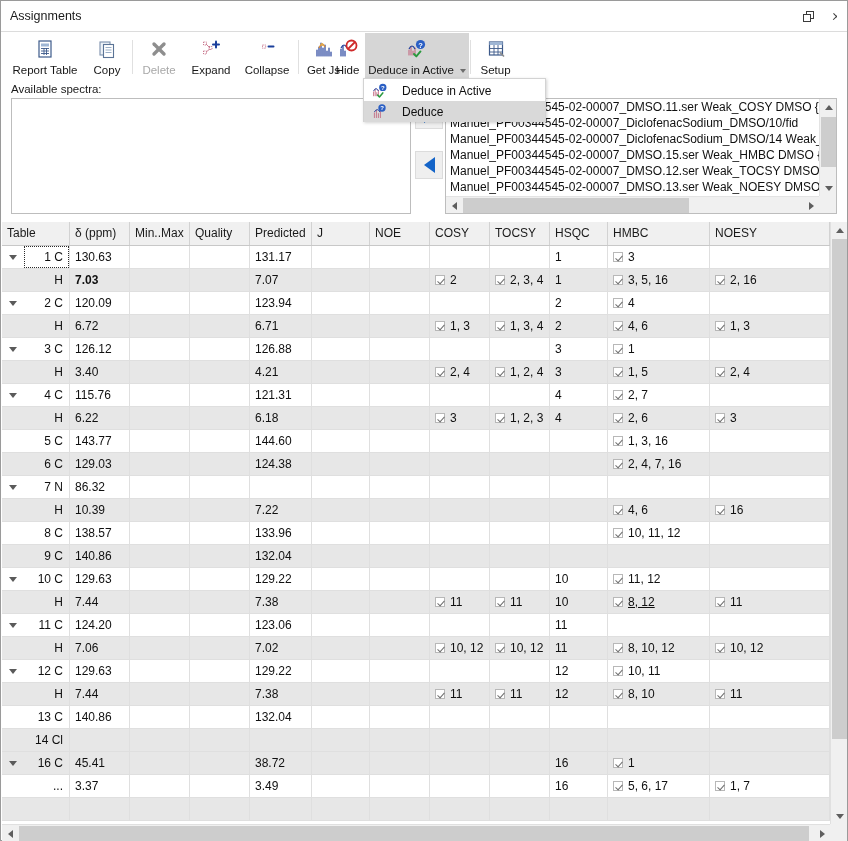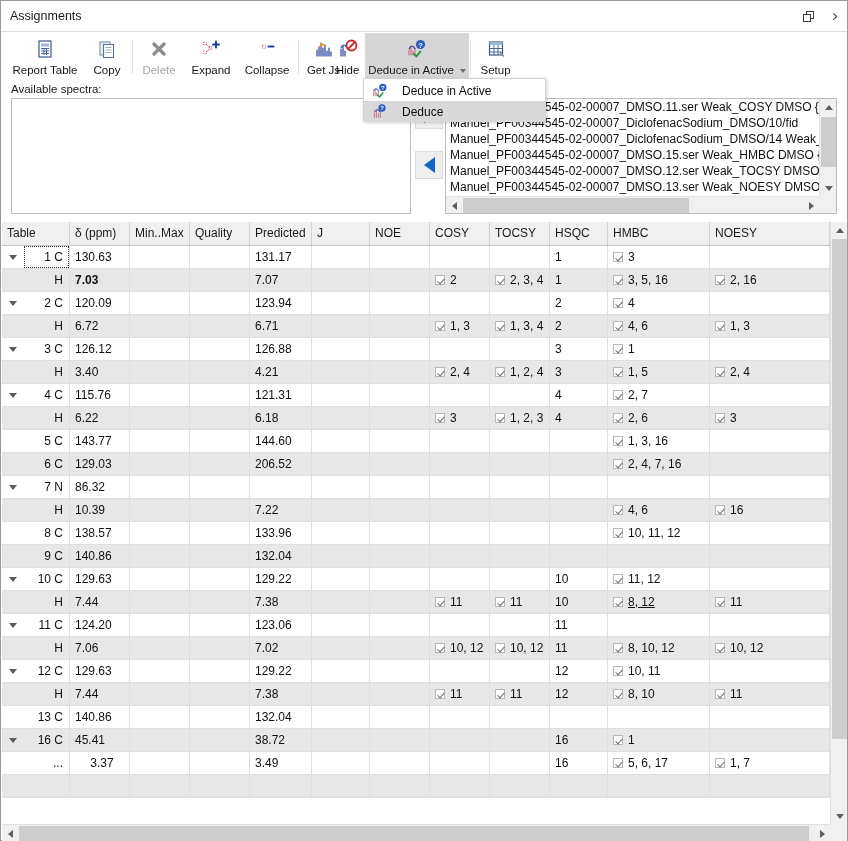--- a/index.html
+++ b/index.html
@@ -543,21 +543,21 @@
             <div class="cell" style="width: 120px; flex: 0 0 120px;"></div>
           </div>
           <div class="row even">
             <div class="cell atom" style="width: 68px; flex: 0 0 68px;">
               <span class="atom-exp"></span>
               <span class="atom-lbl shade">6 C</span>
             </div>
             <div class="cell" style="width: 60px; flex: 0 0 60px;"><span>129.03</span></div>
             <div class="cell" style="width: 60px; flex: 0 0 60px;"></div>
             <div class="cell" style="width: 60px; flex: 0 0 60px;"></div>
-            <div class="cell" style="width: 62px; flex: 0 0 62px;"><span>206.52</span></div>
+            <div class="cell" style="width: 62px; flex: 0 0 62px;"><span>124.38</span></div>
             <div class="cell" style="width: 58px; flex: 0 0 58px;"></div>
             <div class="cell" style="width: 60px; flex: 0 0 60px;"></div>
             <div class="cell" style="width: 60px; flex: 0 0 60px;"></div>
             <div class="cell" style="width: 60px; flex: 0 0 60px;"></div>
             <div class="cell" style="width: 58px; flex: 0 0 58px;"></div>
             <div class="cell" style="width: 102px; flex: 0 0 102px;"><span class="cb"></span><span>2, 4, 7, 16</span></div>
             <div class="cell" style="width: 120px; flex: 0 0 120px;"></div>
           </div>
           <div class="row odd">
             <div class="cell atom" style="width: 68px; flex: 0 0 68px;">
@@ -749,20 +749,37 @@
             <div class="cell" style="width: 58px; flex: 0 0 58px;"></div>
             <div class="cell" style="width: 60px; flex: 0 0 60px;"></div>
             <div class="cell" style="width: 60px; flex: 0 0 60px;"></div>
             <div class="cell" style="width: 60px; flex: 0 0 60px;"></div>
             <div class="cell" style="width: 58px; flex: 0 0 58px;"></div>
             <div class="cell" style="width: 102px; flex: 0 0 102px;"></div>
             <div class="cell" style="width: 120px; flex: 0 0 120px;"></div>
           </div>
           <div class="row even">
             <div class="cell atom" style="width: 68px; flex: 0 0 68px;">
+              <span class="atom-exp"></span>
+              <span class="atom-lbl shade">14 Cl</span>
+            </div>
+            <div class="cell" style="width: 60px; flex: 0 0 60px;"></div>
+            <div class="cell" style="width: 60px; flex: 0 0 60px;"></div>
+            <div class="cell" style="width: 60px; flex: 0 0 60px;"></div>
+            <div class="cell" style="width: 62px; flex: 0 0 62px;"></div>
+            <div class="cell" style="width: 58px; flex: 0 0 58px;"></div>
+            <div class="cell" style="width: 60px; flex: 0 0 60px;"></div>
+            <div class="cell" style="width: 60px; flex: 0 0 60px;"></div>
+            <div class="cell" style="width: 60px; flex: 0 0 60px;"></div>
+            <div class="cell" style="width: 58px; flex: 0 0 58px;"></div>
+            <div class="cell" style="width: 102px; flex: 0 0 102px;"></div>
+            <div class="cell" style="width: 120px; flex: 0 0 120px;"></div>
+          </div>
+          <div class="row even">
+            <div class="cell atom" style="width: 68px; flex: 0 0 68px;">
               <span class="atom-exp">
                 <span class="chev"></span>
               </span>
               <span class="atom-lbl shade">16  C</span>
             </div>
             <div class="cell" style="width: 60px; flex: 0 0 60px;"><span>45.41</span></div>
             <div class="cell" style="width: 60px; flex: 0 0 60px;"></div>
             <div class="cell" style="width: 60px; flex: 0 0 60px;"></div>
             <div class="cell" style="width: 62px; flex: 0 0 62px;"><span>38.72</span></div>
             <div class="cell" style="width: 58px; flex: 0 0 58px;"></div>
@@ -771,21 +788,21 @@
             <div class="cell" style="width: 60px; flex: 0 0 60px;"></div>
             <div class="cell" style="width: 58px; flex: 0 0 58px;"><span>16</span></div>
             <div class="cell" style="width: 102px; flex: 0 0 102px;"><span class="cb"></span><span>1</span></div>
             <div class="cell" style="width: 120px; flex: 0 0 120px;"></div>
           </div>
           <div class="row odd">
             <div class="cell atom" style="width: 68px; flex: 0 0 68px;">
               <span class="atom-exp"></span>
               <span class="atom-lbl">...</span>
             </div>
-            <div class="cell" style="width: 60px; flex: 0 0 60px; text-align: center;"><span>3.37</span></div>
+            <div class="cell" style="width: 60px; flex: 0 0 60px;"><span>3.37</span></div>
             <div class="cell" style="width: 60px; flex: 0 0 60px;"></div>
             <div class="cell" style="width: 60px; flex: 0 0 60px;"></div>
             <div class="cell" style="width: 62px; flex: 0 0 62px;"><span>3.49</span></div>
             <div class="cell" style="width: 58px; flex: 0 0 58px;"></div>
             <div class="cell" style="width: 60px; flex: 0 0 60px;"></div>
             <div class="cell" style="width: 60px; flex: 0 0 60px;"></div>
             <div class="cell" style="width: 60px; flex: 0 0 60px;"></div>
             <div class="cell" style="width: 58px; flex: 0 0 58px;"><span>16</span></div>
             <div class="cell" style="width: 102px; flex: 0 0 102px;"><span class="cb"></span><span>5, 6, 17</span></div>
             <div class="cell" style="width: 120px; flex: 0 0 120px;"><span class="cb"></span><span>1, 7</span></div>

